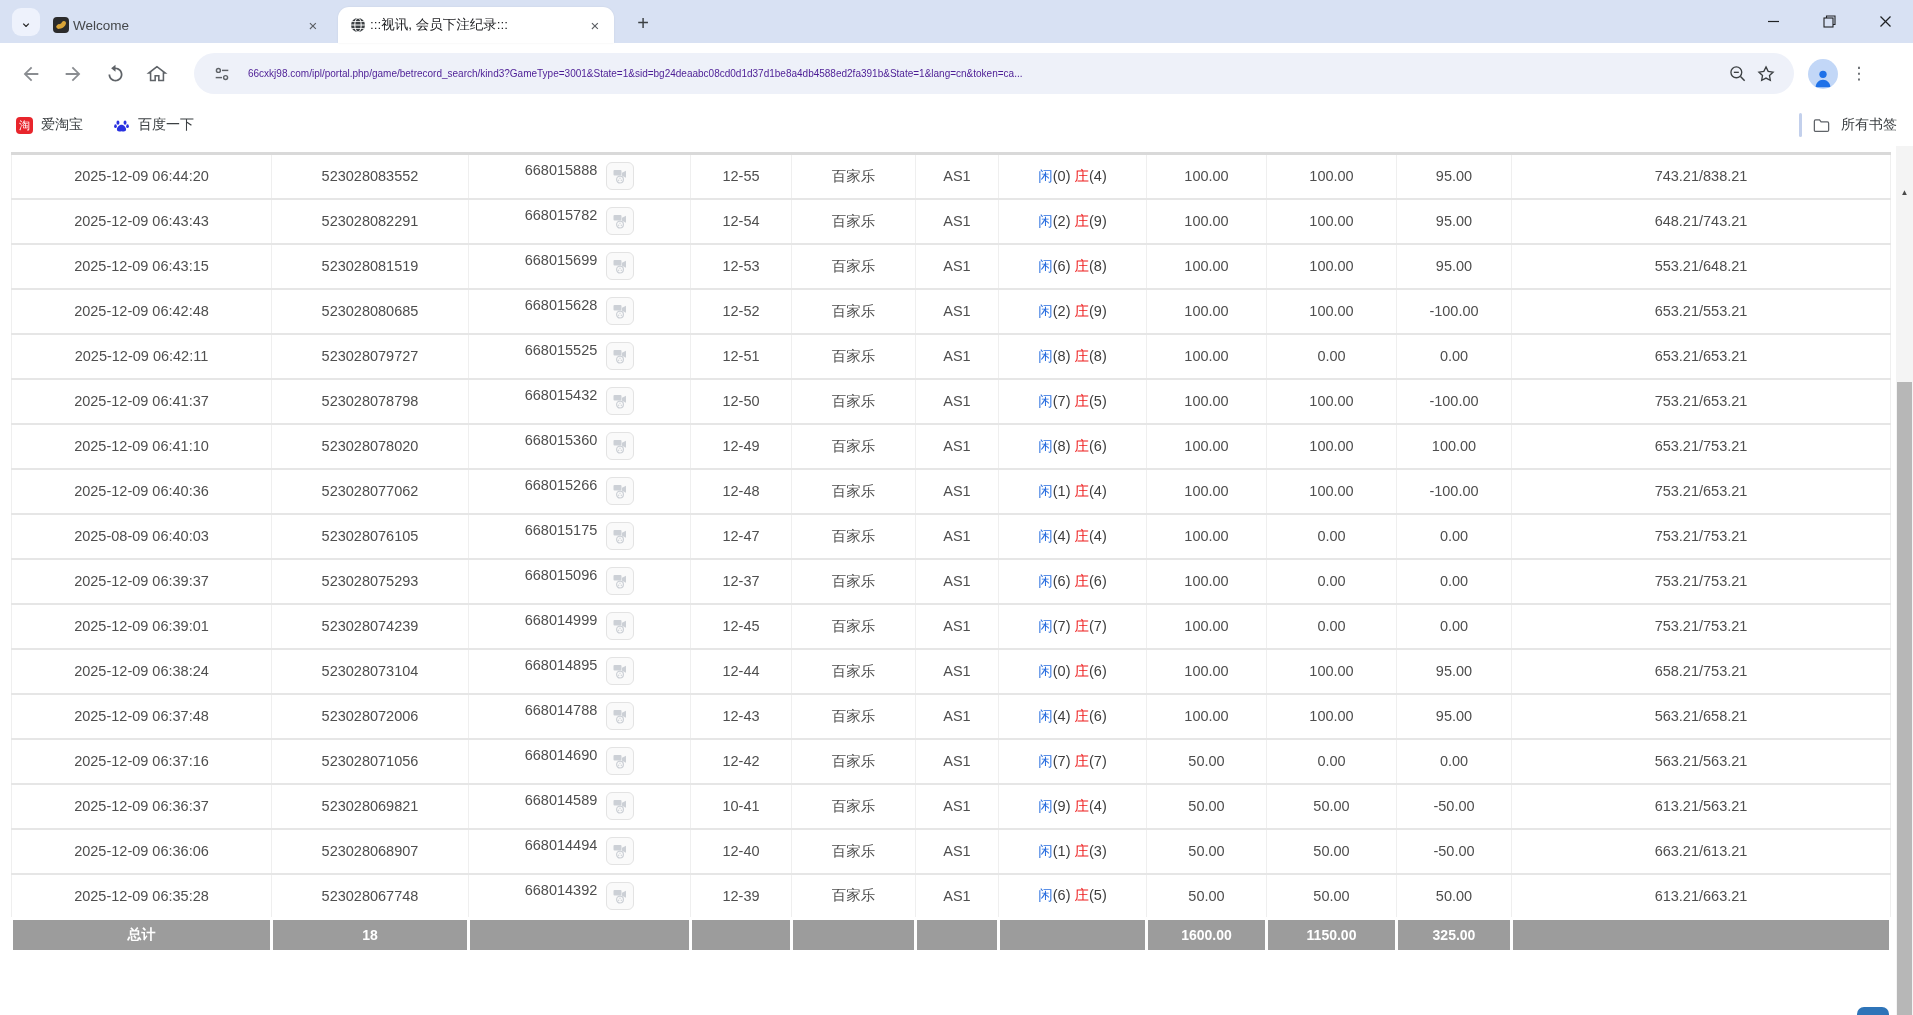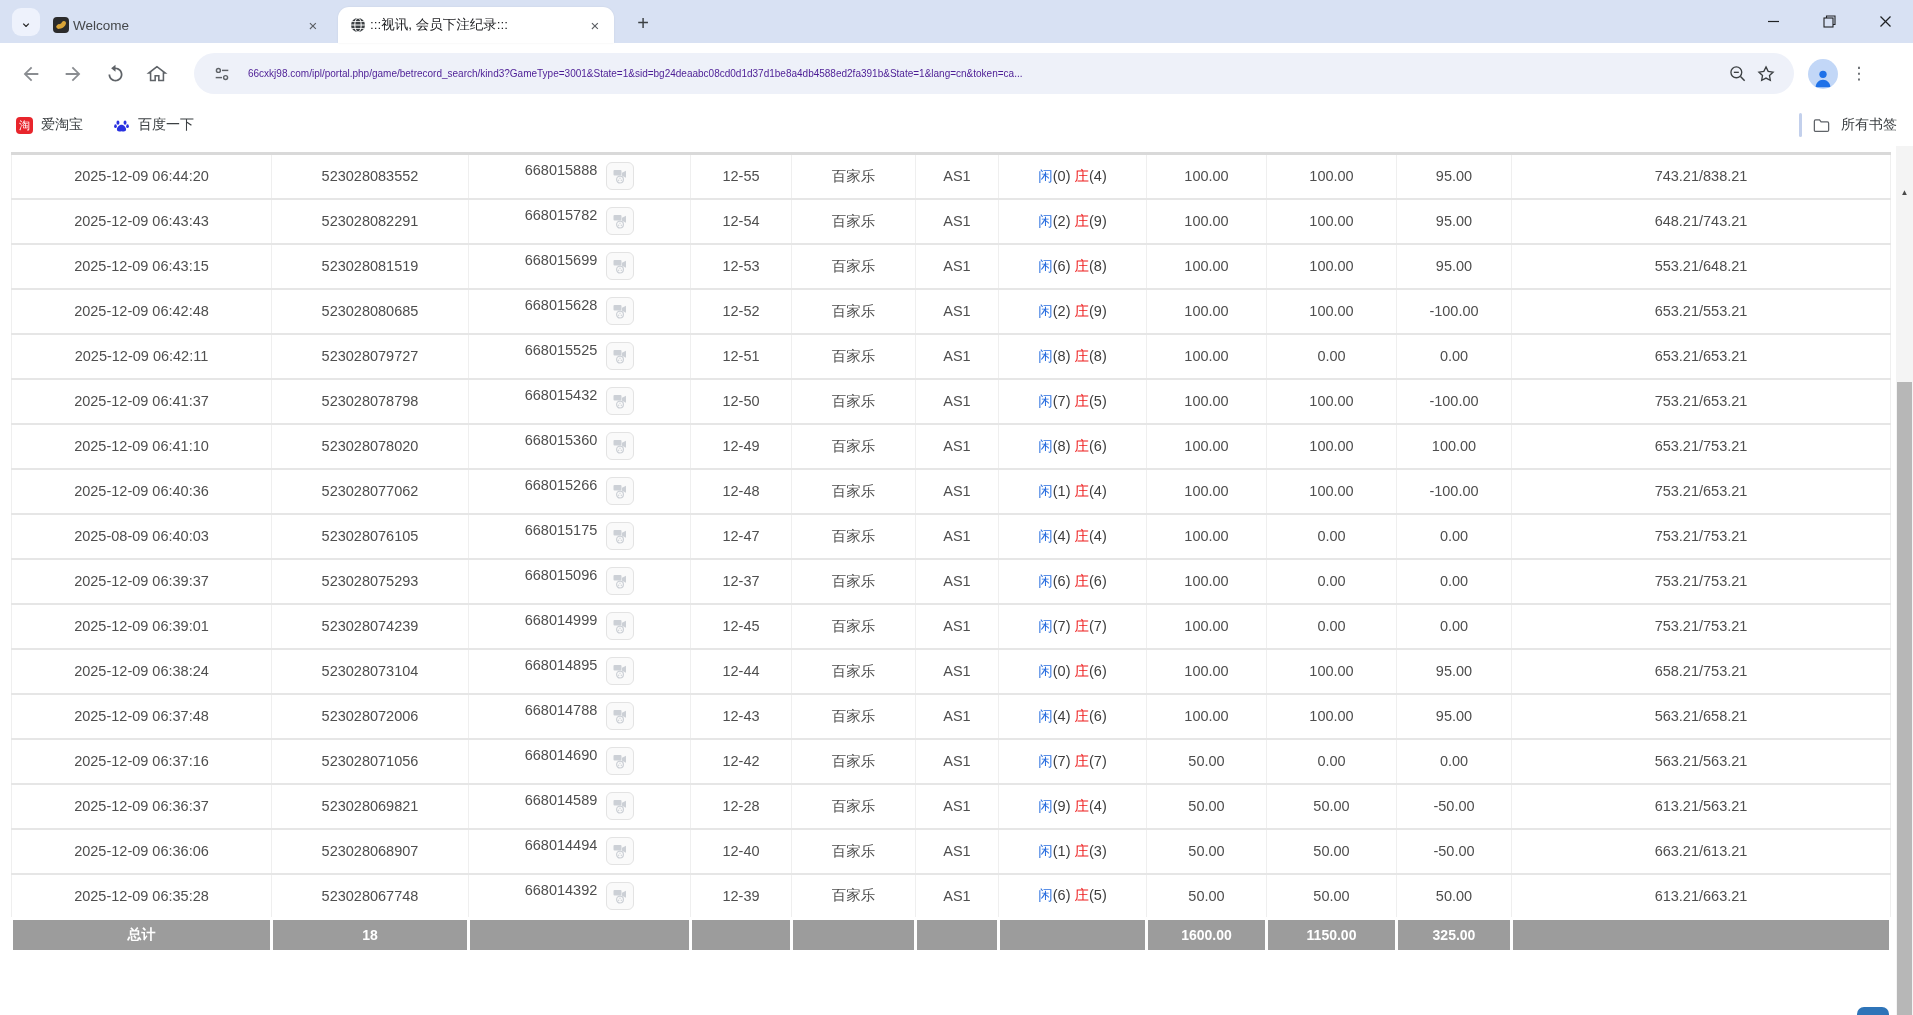--- a/index.html
+++ b/index.html
@@ -580,21 +580,21 @@
                 <svg width="16" height="16" viewBox="0 0 16 16" fill="#ccd0d6">
                   <rect x="1.5" y="2" width="8" height="5.5" rx="1"></rect>
                   <path d="M10 4.8 14 2.8v7l-4-2z"></path>
                   <circle cx="8" cy="11.6" r="3.4" fill="none" stroke="#ccd0d6" stroke-width="1.2"></circle>
                   <circle cx="8" cy="10.3" r=".7"></circle>
                   <circle cx="6.7" cy="12.2" r=".7"></circle>
                   <circle cx="9.3" cy="12.2" r=".7"></circle>
                 </svg>
               </span>
             </span></td>
-          <td>12-28</td>
+          <td>10-41</td>
           <td>百家乐</td>
           <td>AS1</td>
           <td><span class="c-blue">闲</span><span class="c-dark">(9)</span> <span class="c-red">庄</span><span class="c-dark">(4)</span></td>
           <td class="bet-amt">50.00</td>
           <td>50.00</td>
           <td class="neg">-50.00</td>
           <td>613.21/563.21</td>
         </tr>
         <tr>
           <td>2025-12-09 06:36:06</td>

